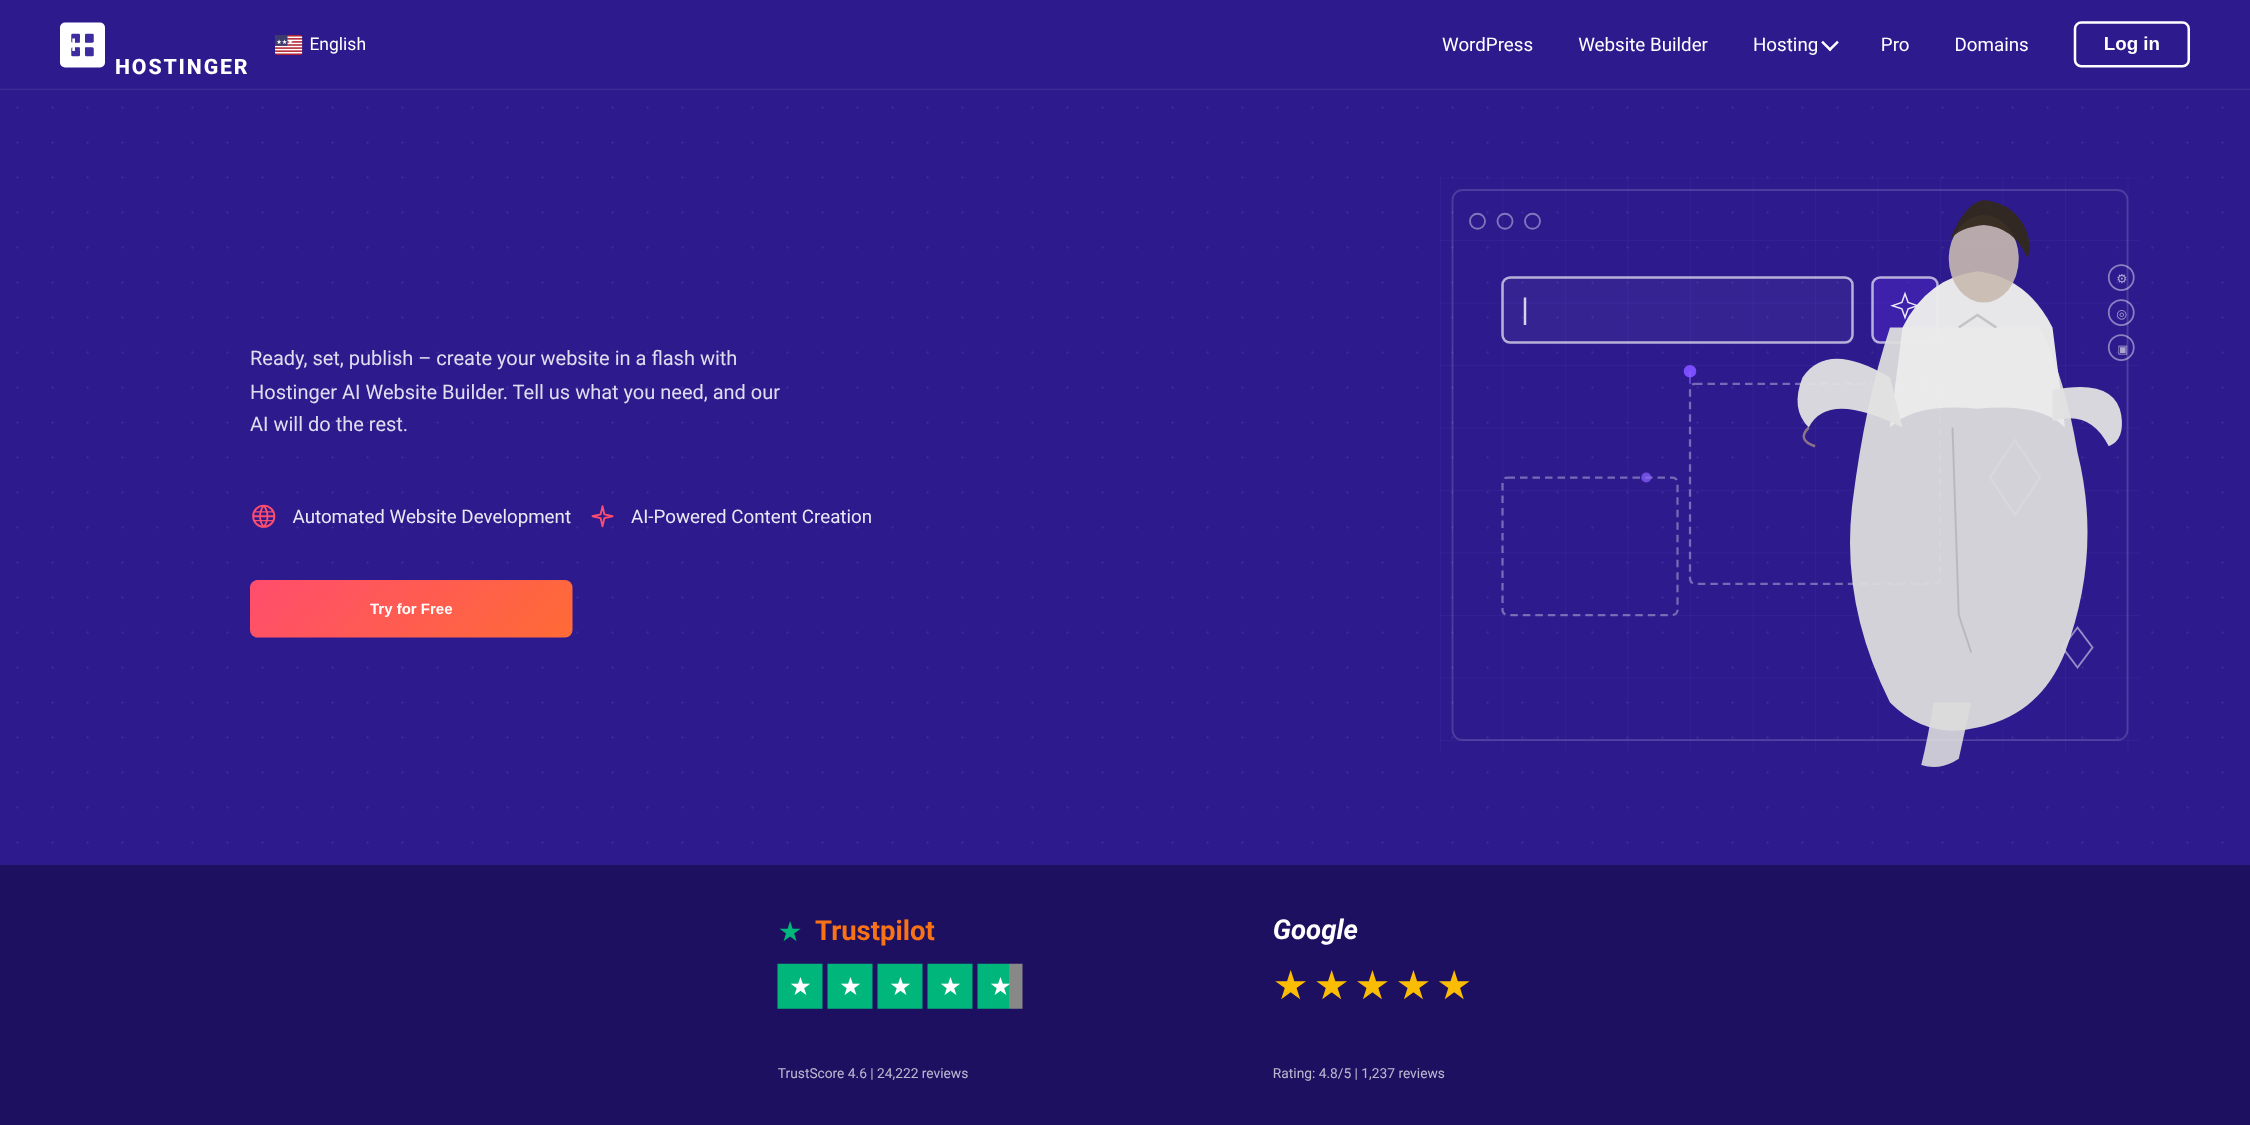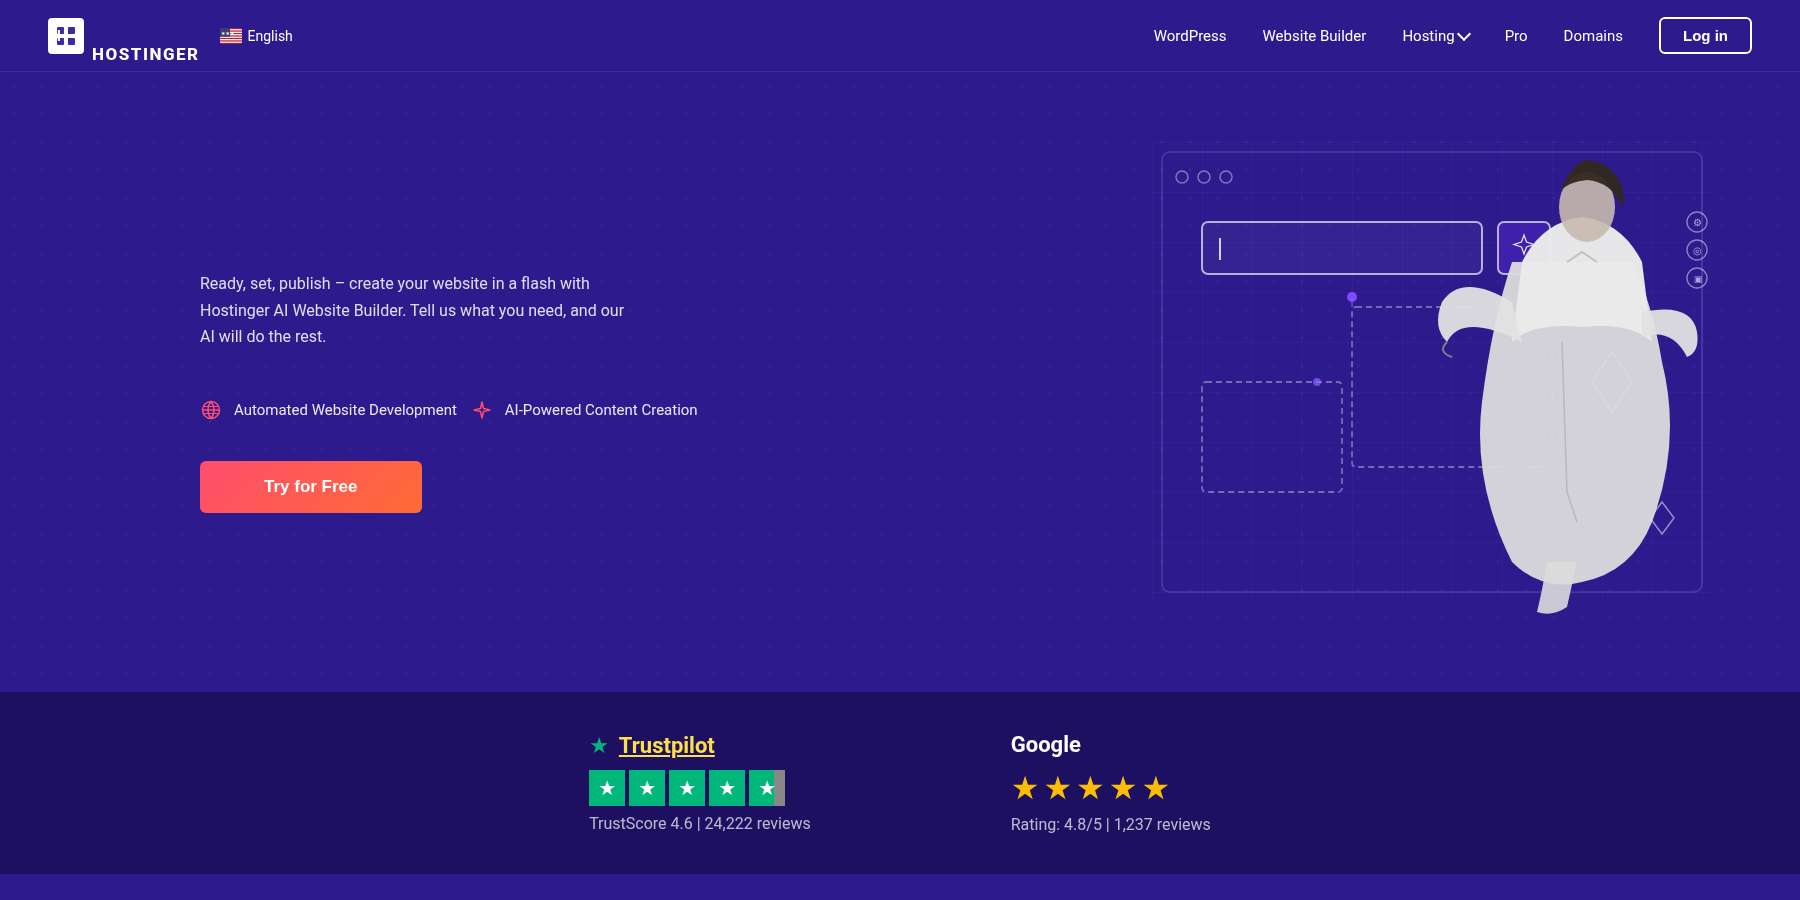--- a/index.html
+++ b/index.html
@@ -157,23 +157,23 @@
       height: 22px;
       display: flex;
       align-items: center;
       justify-content: center;
       flex-shrink: 0;
     }
     .try-btn {
       background: linear-gradient(135deg, #ff4d6d, #ff6b35);
       color: #ffffff;
       border: none;
-      padding: 16px 64px;
+      padding: 16px 96px;
       border-radius: 6px;
-      font-size: 17px;
+      font-size: 12px;
       font-weight: 700;
       cursor: pointer;
       display: inline-block;
       text-align: center;
     }
 
     
     .hero-illustration {
       position: relative;
       width: 600px;
@@ -198,22 +198,21 @@
     }
     .rating-provider {
       display: flex;
       align-items: center;
       gap: 10px;
       margin-bottom: 4px;
     }
     .trustpilot-name {
       font-size: 22px;
       font-weight: 700;
-      color: #fde047;
-      text-decoration: underline;
+      color: #f97316;
     }
     .stars-row {
       display: flex;
       gap: 4px;
     }
     .star-filled {
       width: 36px;
       height: 36px;
       background: #00b67a;
       display: flex;
@@ -233,24 +232,26 @@
       color: white;
     }
     .google-star {
       font-size: 32px;
       color: #fbbc04;
     }
     .google-name {
       font-size: 22px;
       font-weight: 700;
       color: #ffffff;
+      font-style: italic;
     }
     .rating-text {
-      font-size: 16px;
+      font-size: 11px;
       color: rgba(255,255,255,0.7);
+      margin-top: 37px;
     }
 
     
     .hero::before {
       content: '';
       position: absolute;
       top: 0; right: 0; bottom: 0; left: 0;
       background-image: radial-gradient(circle, rgba(255,255,255,0.06) 1px, transparent 1px);
       background-size: 28px 28px;
       pointer-events: none;

